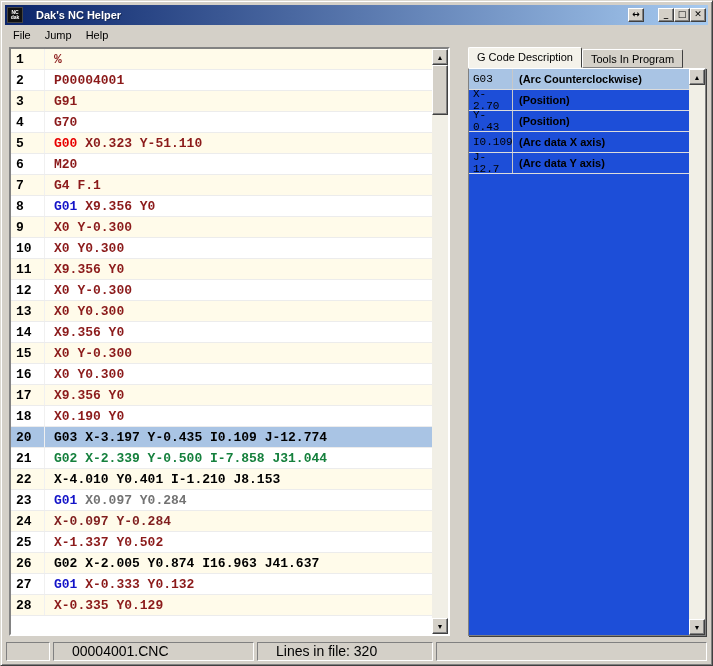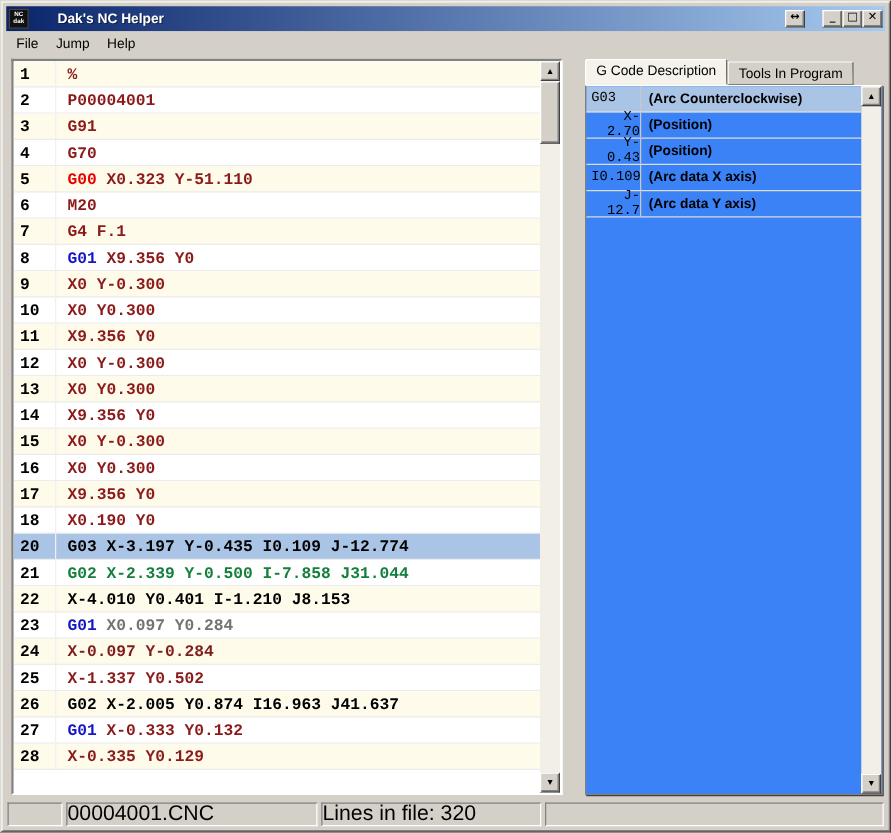--- a/index.html
+++ b/index.html
@@ -12,21 +12,21 @@
   .window {
     position:absolute; inset:0; background:#d4d0c8;
     border-top:1px solid #dcd9d1; border-left:1px solid #dcd9d1;
     border-right:1px solid #404040; border-bottom:1px solid #404040;
     box-shadow: inset 1px 1px 0 #ffffff, inset -1px -1px 0 #808080;
   }
 
   
   .titlebar {
     position:absolute; left:4px; top:4px; right:4px; height:20px;
-    display:flex; align-items:center; gap:21px; padding:0 2px;
+    display:flex; align-items:center; gap:11px; padding:0 2px;
     background:linear-gradient(90deg,#0a246a,#a6caf0);
   }
   .app-icon {
     width:16px; height:16px; background:#111; flex:none;
     display:flex; flex-direction:column; align-items:center; justify-content:center;
     border:1px solid #444;
   }
   .app-icon span { color:#fff; font-size:5px; line-height:5px; font-weight:bold; }
   .title-text { color:#fff; font-size:11px; font-weight:bold; flex:1;
     white-space:nowrap; overflow:hidden; padding-left:2px;
@@ -92,42 +92,41 @@
     font-size:11px; padding:3px 8px 3px 8px; background:#d4d0c8; color:#000;
     border:1px solid; border-color:#ffffff #404040 #808080 #ffffff;
     border-top-left-radius:2px; border-top-right-radius:2px;
     height:19px; white-space:nowrap;
   }
   .tab.active {
     background:#f4f2ea; height:21px; position:relative; z-index:2;
     border-bottom:1px solid #f4f2ea;
   }
   .tabbody {
-    position:absolute; left:0; top:21px; right:0; bottom:0; background:#3b82f6;
+    position:absolute; left:0; top:21px; right:0; bottom:0; background:#1d4ed8;
     border:1px solid #808080; border-top:1px solid #ffffff;
     box-shadow: 1px 1px 0 #404040;
-    text-align: right;
   }
   .gcode-list { position:absolute; left:0; top:0; right:16px; bottom:0; overflow:hidden; }
   .grow { height:21px; display:flex; align-items:stretch; border-bottom:1px solid #dcdcdc; font-size:11px; }
   .gcode { width:44px; flex:none; padding-left:4px; display:flex; align-items:center;
     font-family:"Liberation Mono", monospace; font-size:11px; color:#000;
     border-right:1px solid #c8c8c8; }
   .gdesc { padding-left:6px; display:flex; align-items:center; font-weight:bold; color:#000; }
 
   
   .statusbar {
     position:absolute; left:4px; right:4px; bottom:3px; height:22px;
     display:flex; gap:3px; align-items:center; padding:1px 1px;
     background:#d4d0c8;
   }
   .spanel {
     height:19px; border:1px solid; border-color:#808080 #ffffff #ffffff #808080;
-    font-size:17px; color:#000; display:flex; align-items:center;
-    padding-left:0; white-space:nowrap; overflow:hidden;
+    font-size:14px; color:#000; display:flex; align-items:center;
+    padding-left:18px; white-space:nowrap; overflow:hidden;
   }
   .sp0 { width:44px; flex:none; }
   .sp1 { width:201px; flex:none; }
   .sp2 { width:176px; flex:none; }
   .sp3 { flex:1; }
 </style>
 </head>
 <body>
 
 <div class="window">

